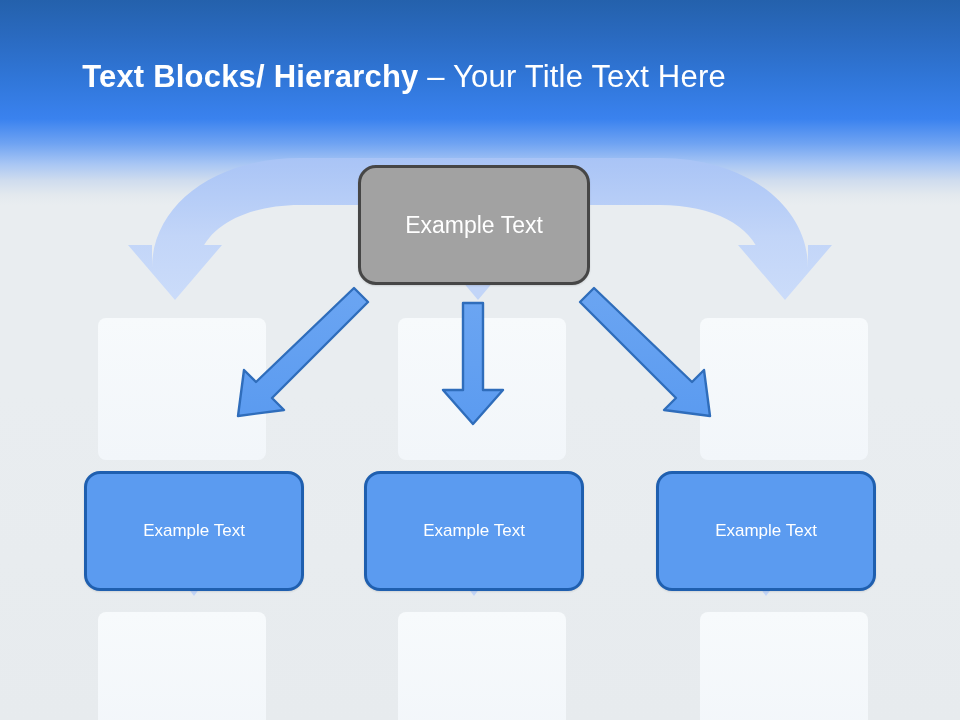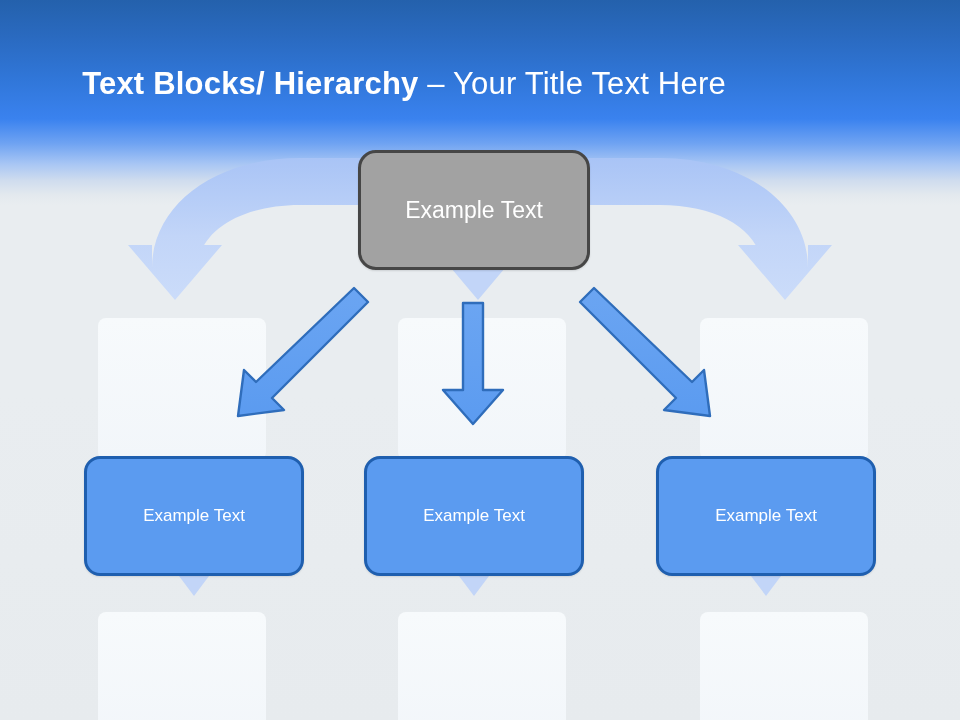--- a/index.html
+++ b/index.html
@@ -48,21 +48,21 @@
   .svg-layer {
     position: absolute;
     left: 0; top: 0;
     width: 960px; height: 720px;
   }
 
   
   .title {
     position: absolute;
     left: 0;
-    top: 64px;
+    top: 57px;
     width: 808px;
     text-align: center;
     color: #ffffff;
     font-size: 31px;
     letter-spacing: 0.2px;
     line-height: 40px;
     white-space: nowrap;
   }
   .title .t-bold { font-weight: bold; }
   .title .t-light { font-weight: normal; }
@@ -70,20 +70,21 @@
   
   .node {
     position: absolute;
     box-sizing: border-box;
     display: flex;
     align-items: center;
     justify-content: center;
     text-align: center;
     color: #ffffff;
     border-style: solid;
+    margin-top: 15px;
   }
 
   .node-root {
     left: 358px;
     top: 150px;
     width: 232px;
     height: 120px;
     background: #a2a2a2;
     border: 3px solid #464646;
     border-radius: 18px;

